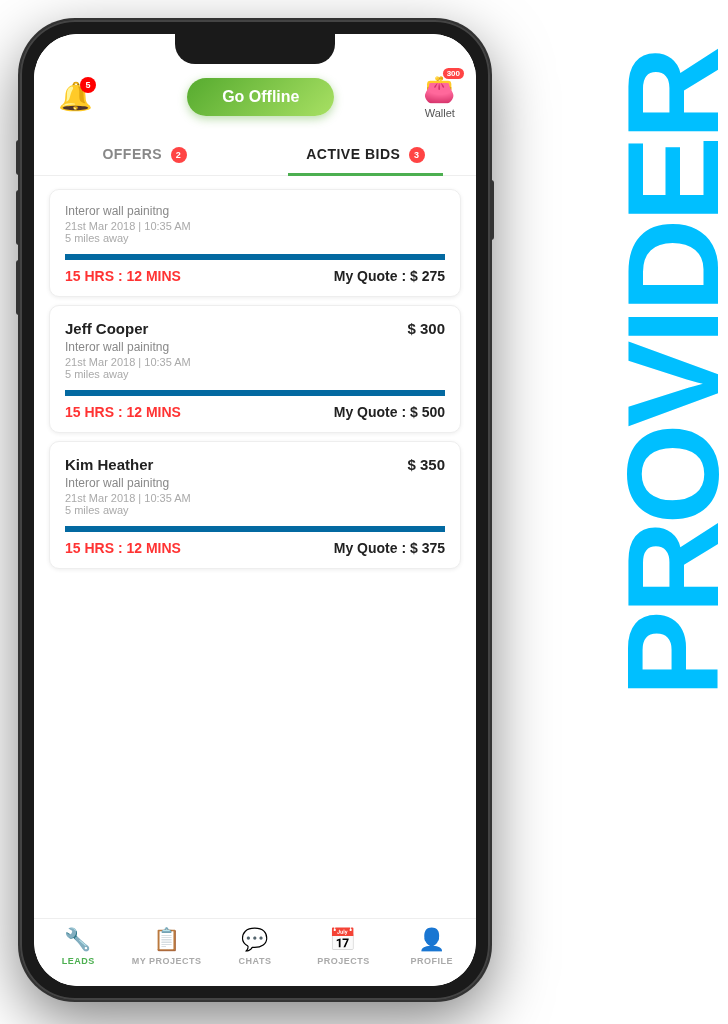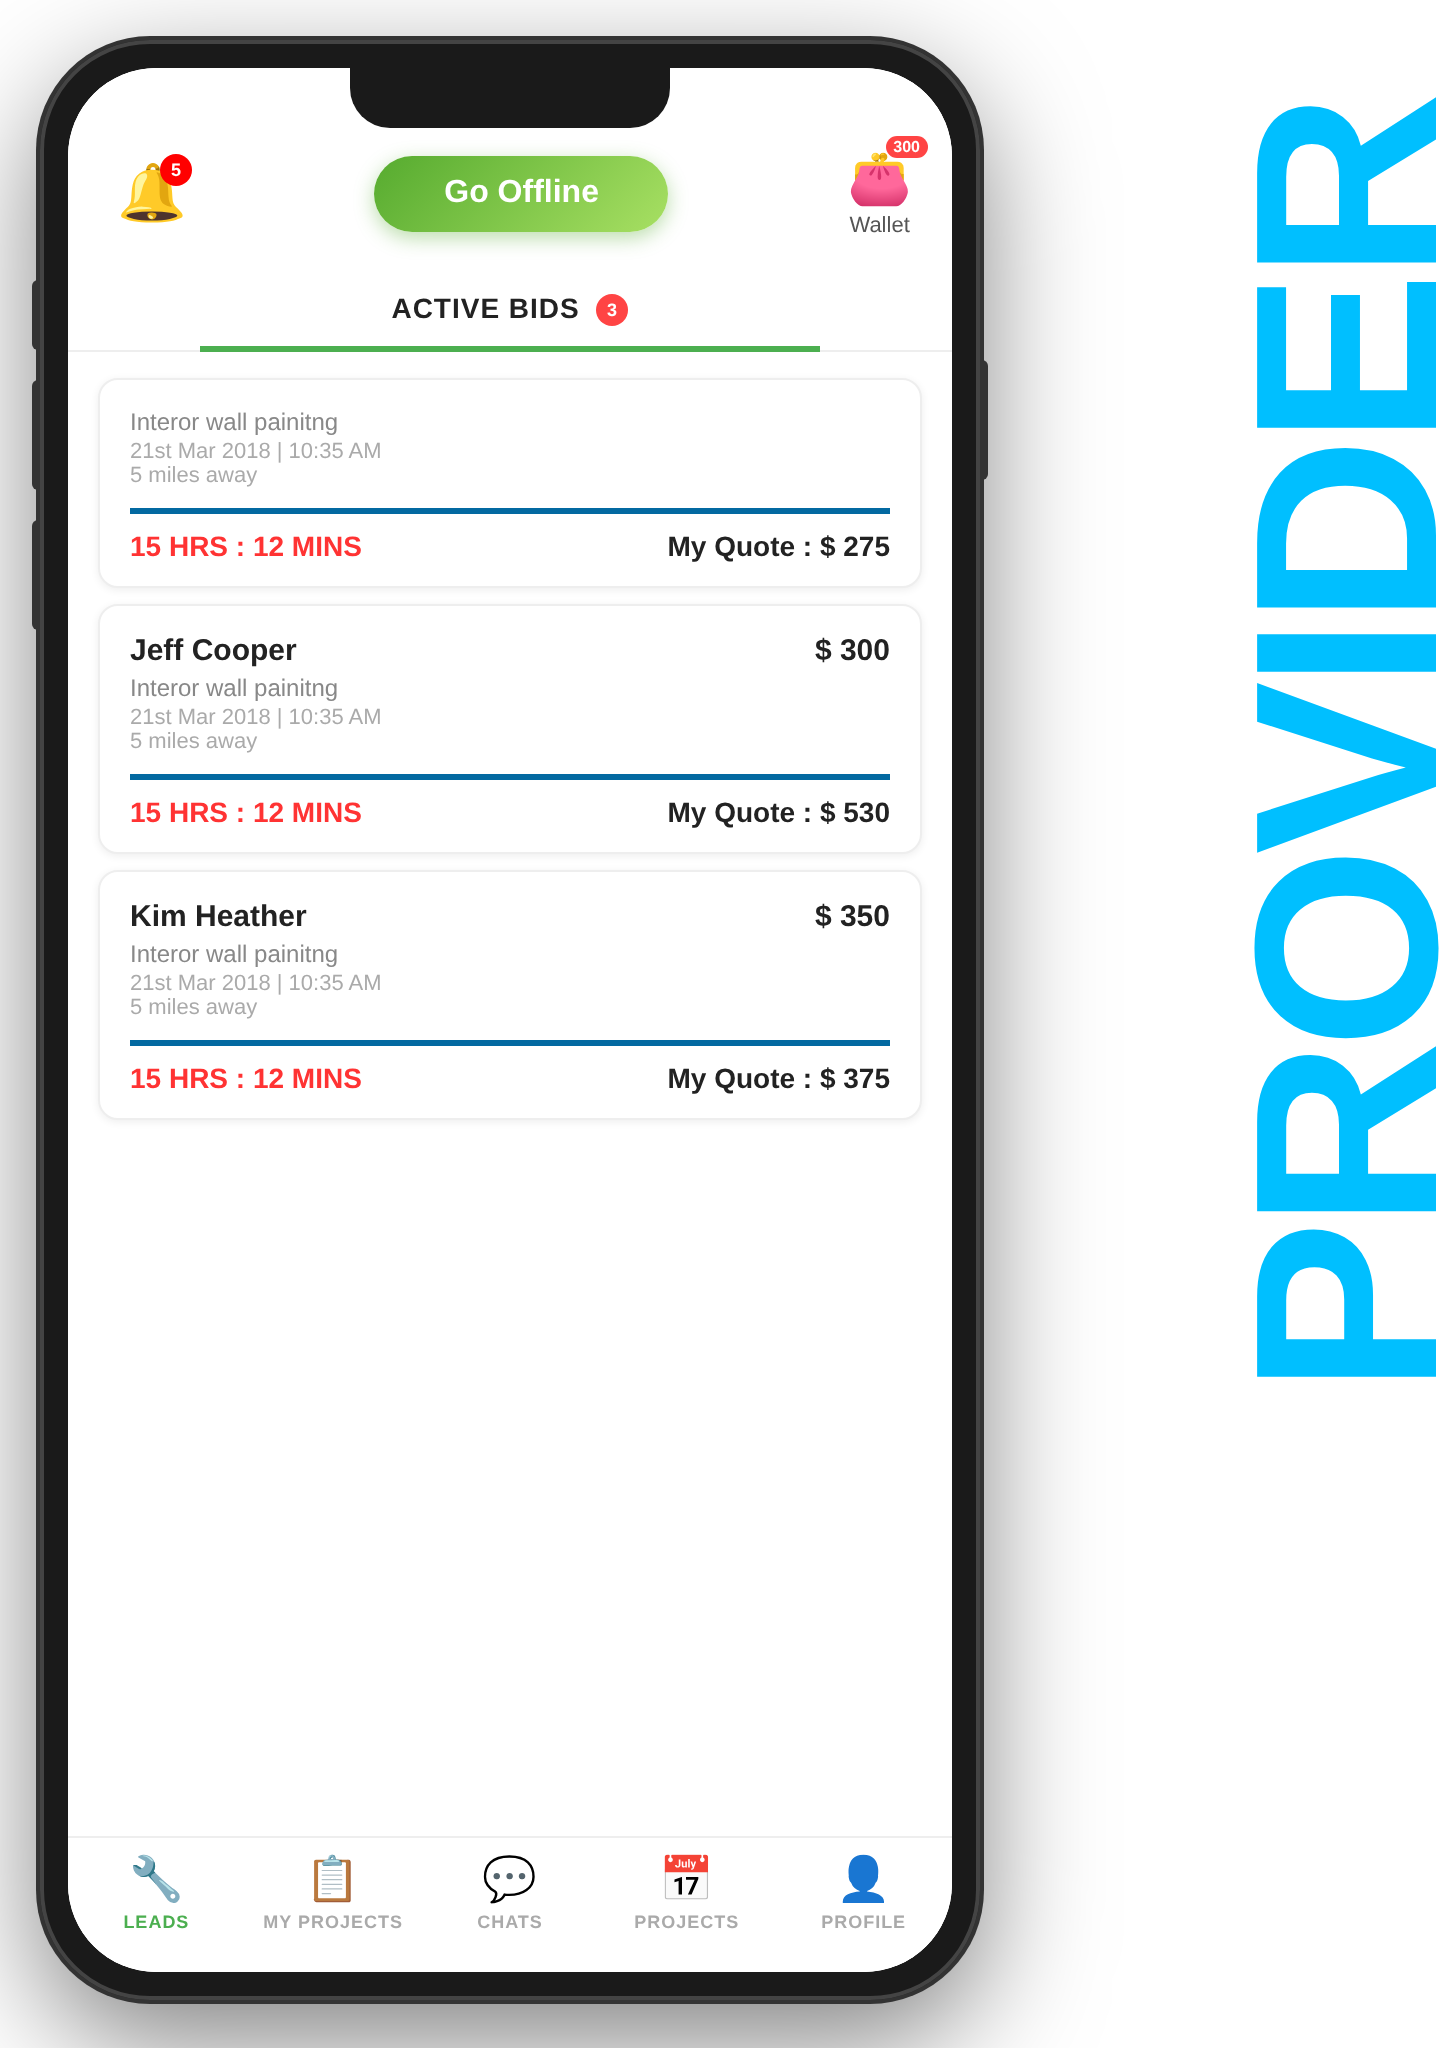--- a/index.html
+++ b/index.html
@@ -272,21 +272,21 @@
 
     .bid-distance {
       font-size: 11px;
       color: #aaa;
     }
 
     .bid-bottom-row {
       display: flex;
       justify-content: space-between;
       align-items: center;
-      border-top: 3px solid #0369a1;
+      border-top: 6px solid #0369a1;
       padding-top: 8px;
     }
 
     .bid-timer {
       font-size: 14px;
       font-weight: 800;
       color: #ff3333;
     }
 
     .bid-quote {
@@ -401,20 +401,24 @@
           <div class="wallet-wrapper">
             <div style="position:relative;">
               <span class="wallet-icon">👛</span>
               <span class="wallet-badge">300</span>
             </div>
             <span class="wallet-label">Wallet</span>
           </div>
         </div>
 
         <div class="tabs">
+          <div class="tab">
+            <span>OFFERS</span>
+            <span class="tab-badge">2</span>
+          </div>
           <div class="tab active">
             <span>ACTIVE BIDS</span>
             <span class="tab-badge">3</span>
           </div>
         </div>
 
         <div class="bid-list">
 
           <div class="bid-card">
             <div class="bid-service">Interor wall painitng</div>
@@ -433,21 +437,21 @@
               <span class="bid-name">Jeff Cooper</span>
               <span class="bid-price">$ 300</span>
             </div>
             <div class="bid-service">Interor wall painitng</div>
             <div class="bid-meta-row">
               <span class="bid-datetime">21st Mar 2018 | 10:35 AM</span>
               <span class="bid-distance">5 miles away</span>
             </div>
             <div class="bid-bottom-row">
               <span class="bid-timer">15 HRS : 12 MINS</span>
-              <span class="bid-quote">My Quote : $ 530</span>
+              <span class="bid-quote">My Quote : $ 500</span>
             </div>
           </div>
 
           <div class="bid-card">
             <div class="bid-top-row">
               <span class="bid-name">Kim Heather</span>
               <span class="bid-price">$ 350</span>
             </div>
             <div class="bid-service">Interor wall painitng</div>
             <div class="bid-meta-row">

